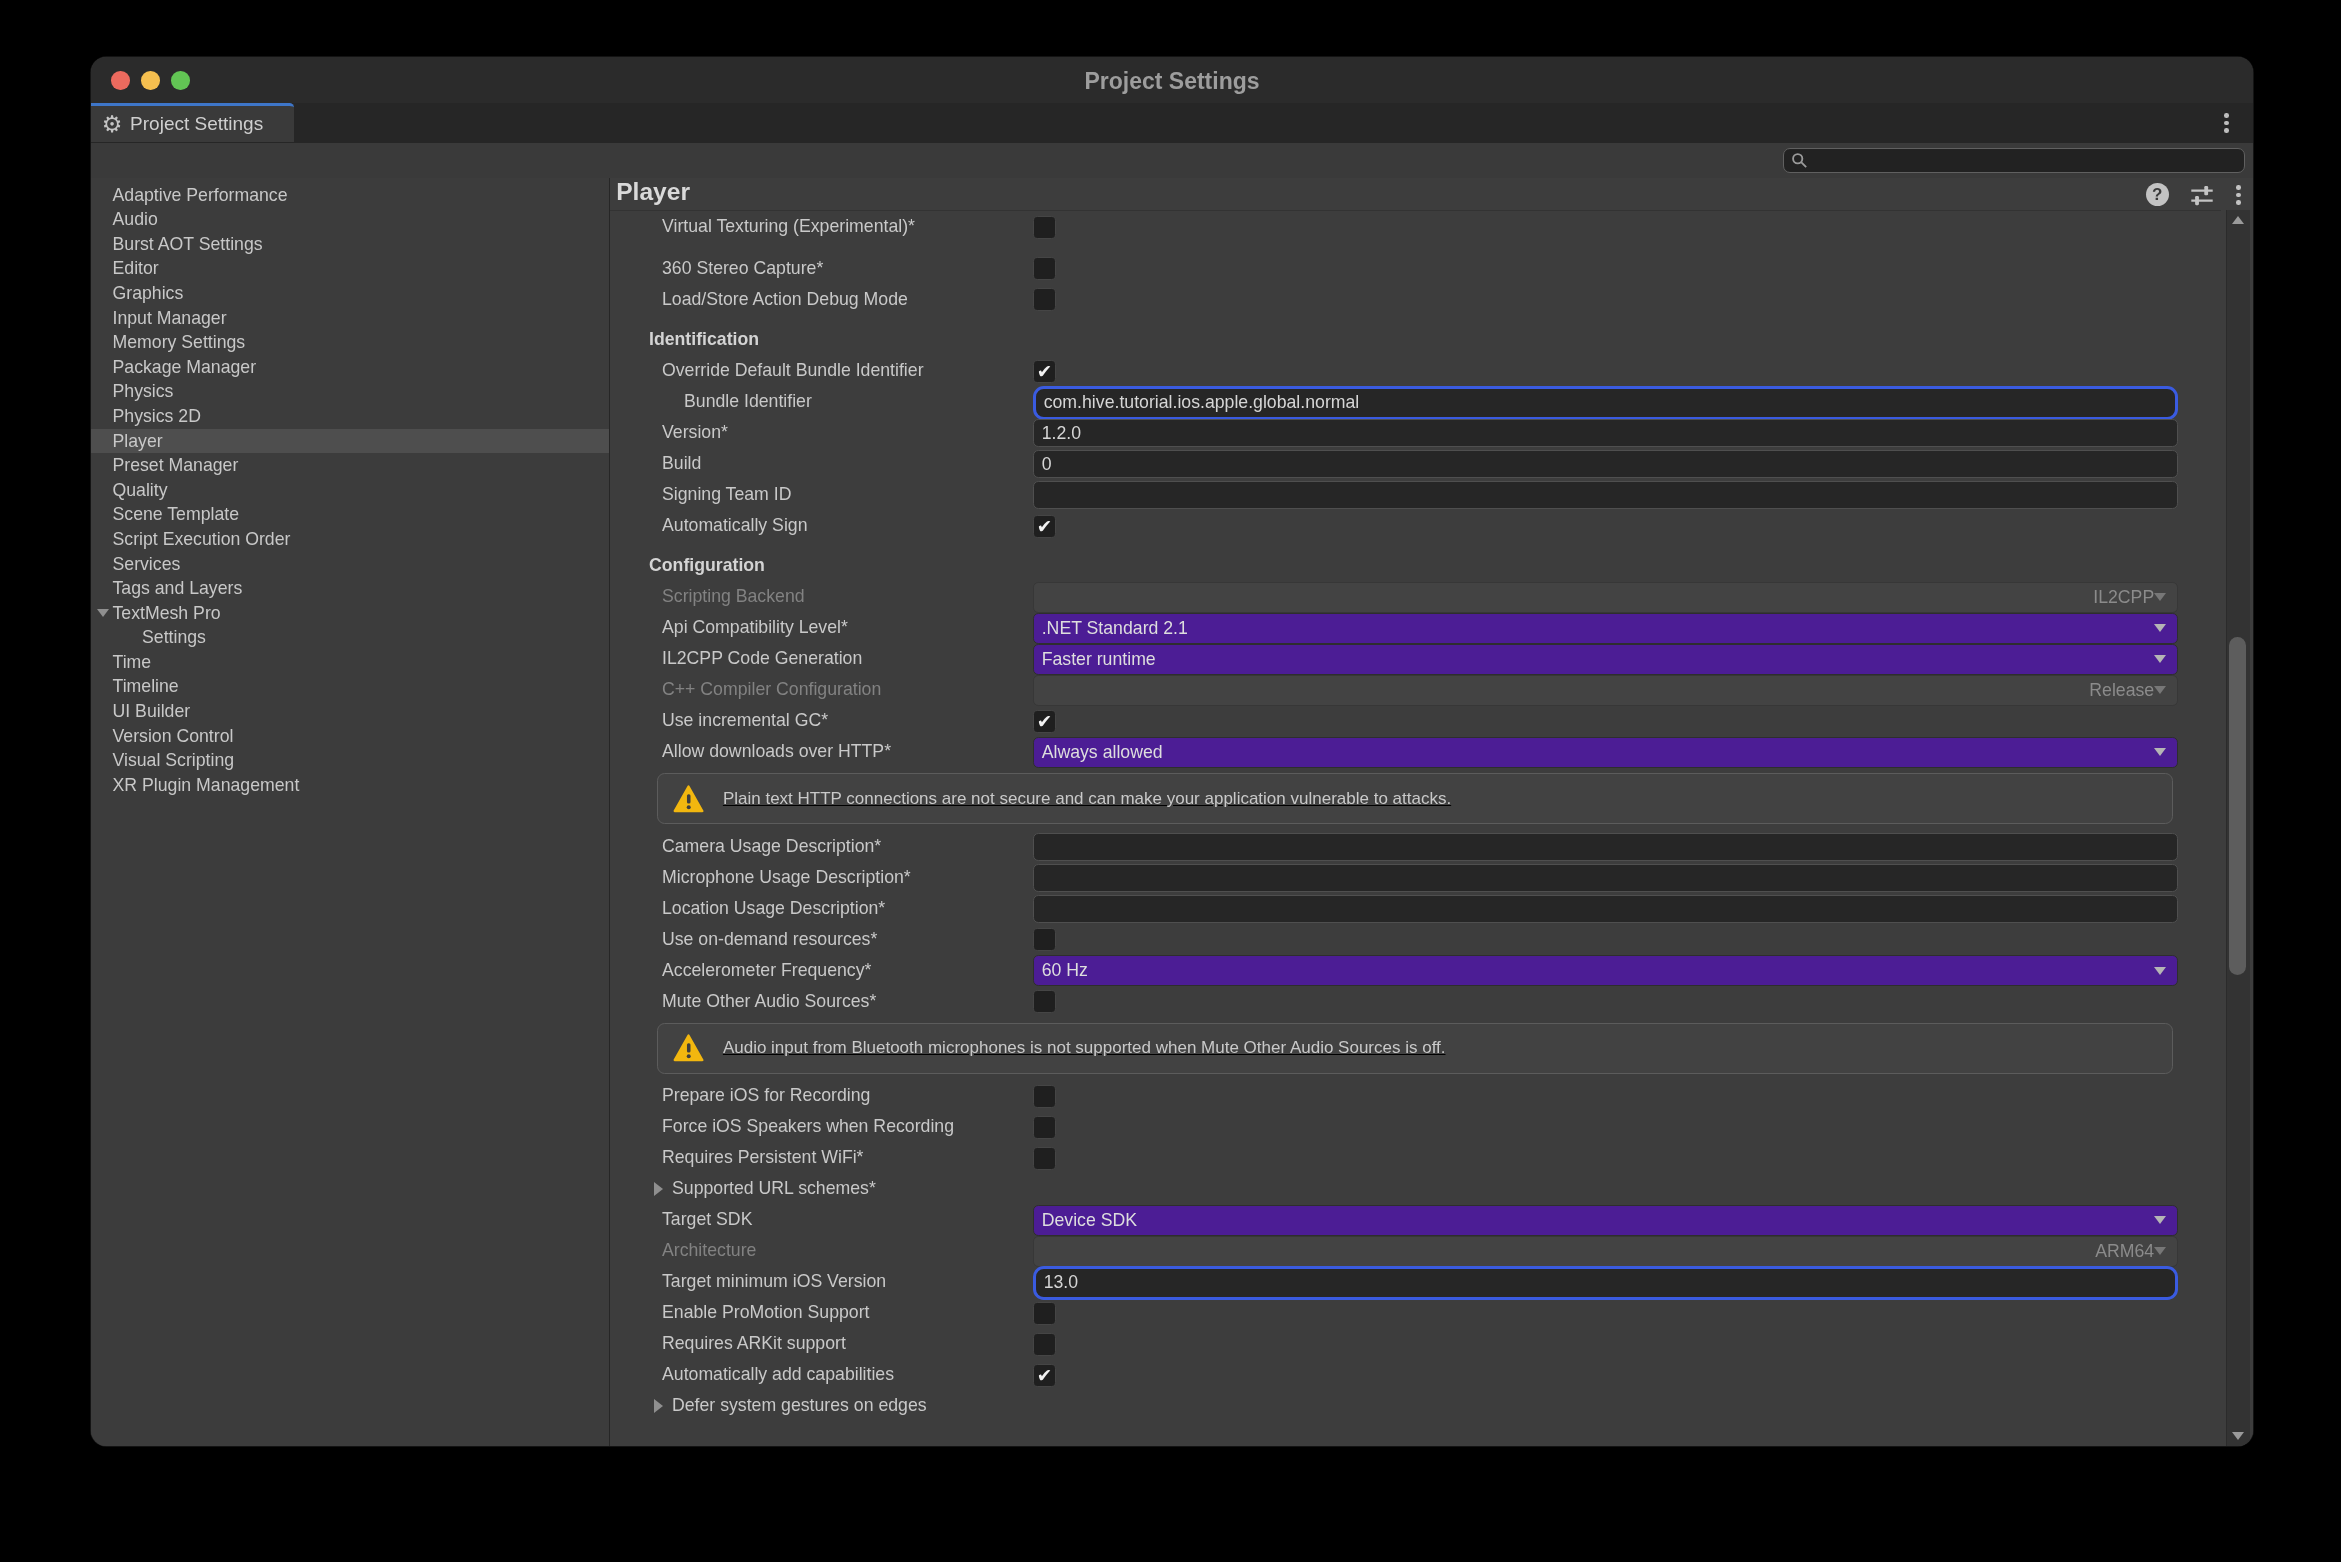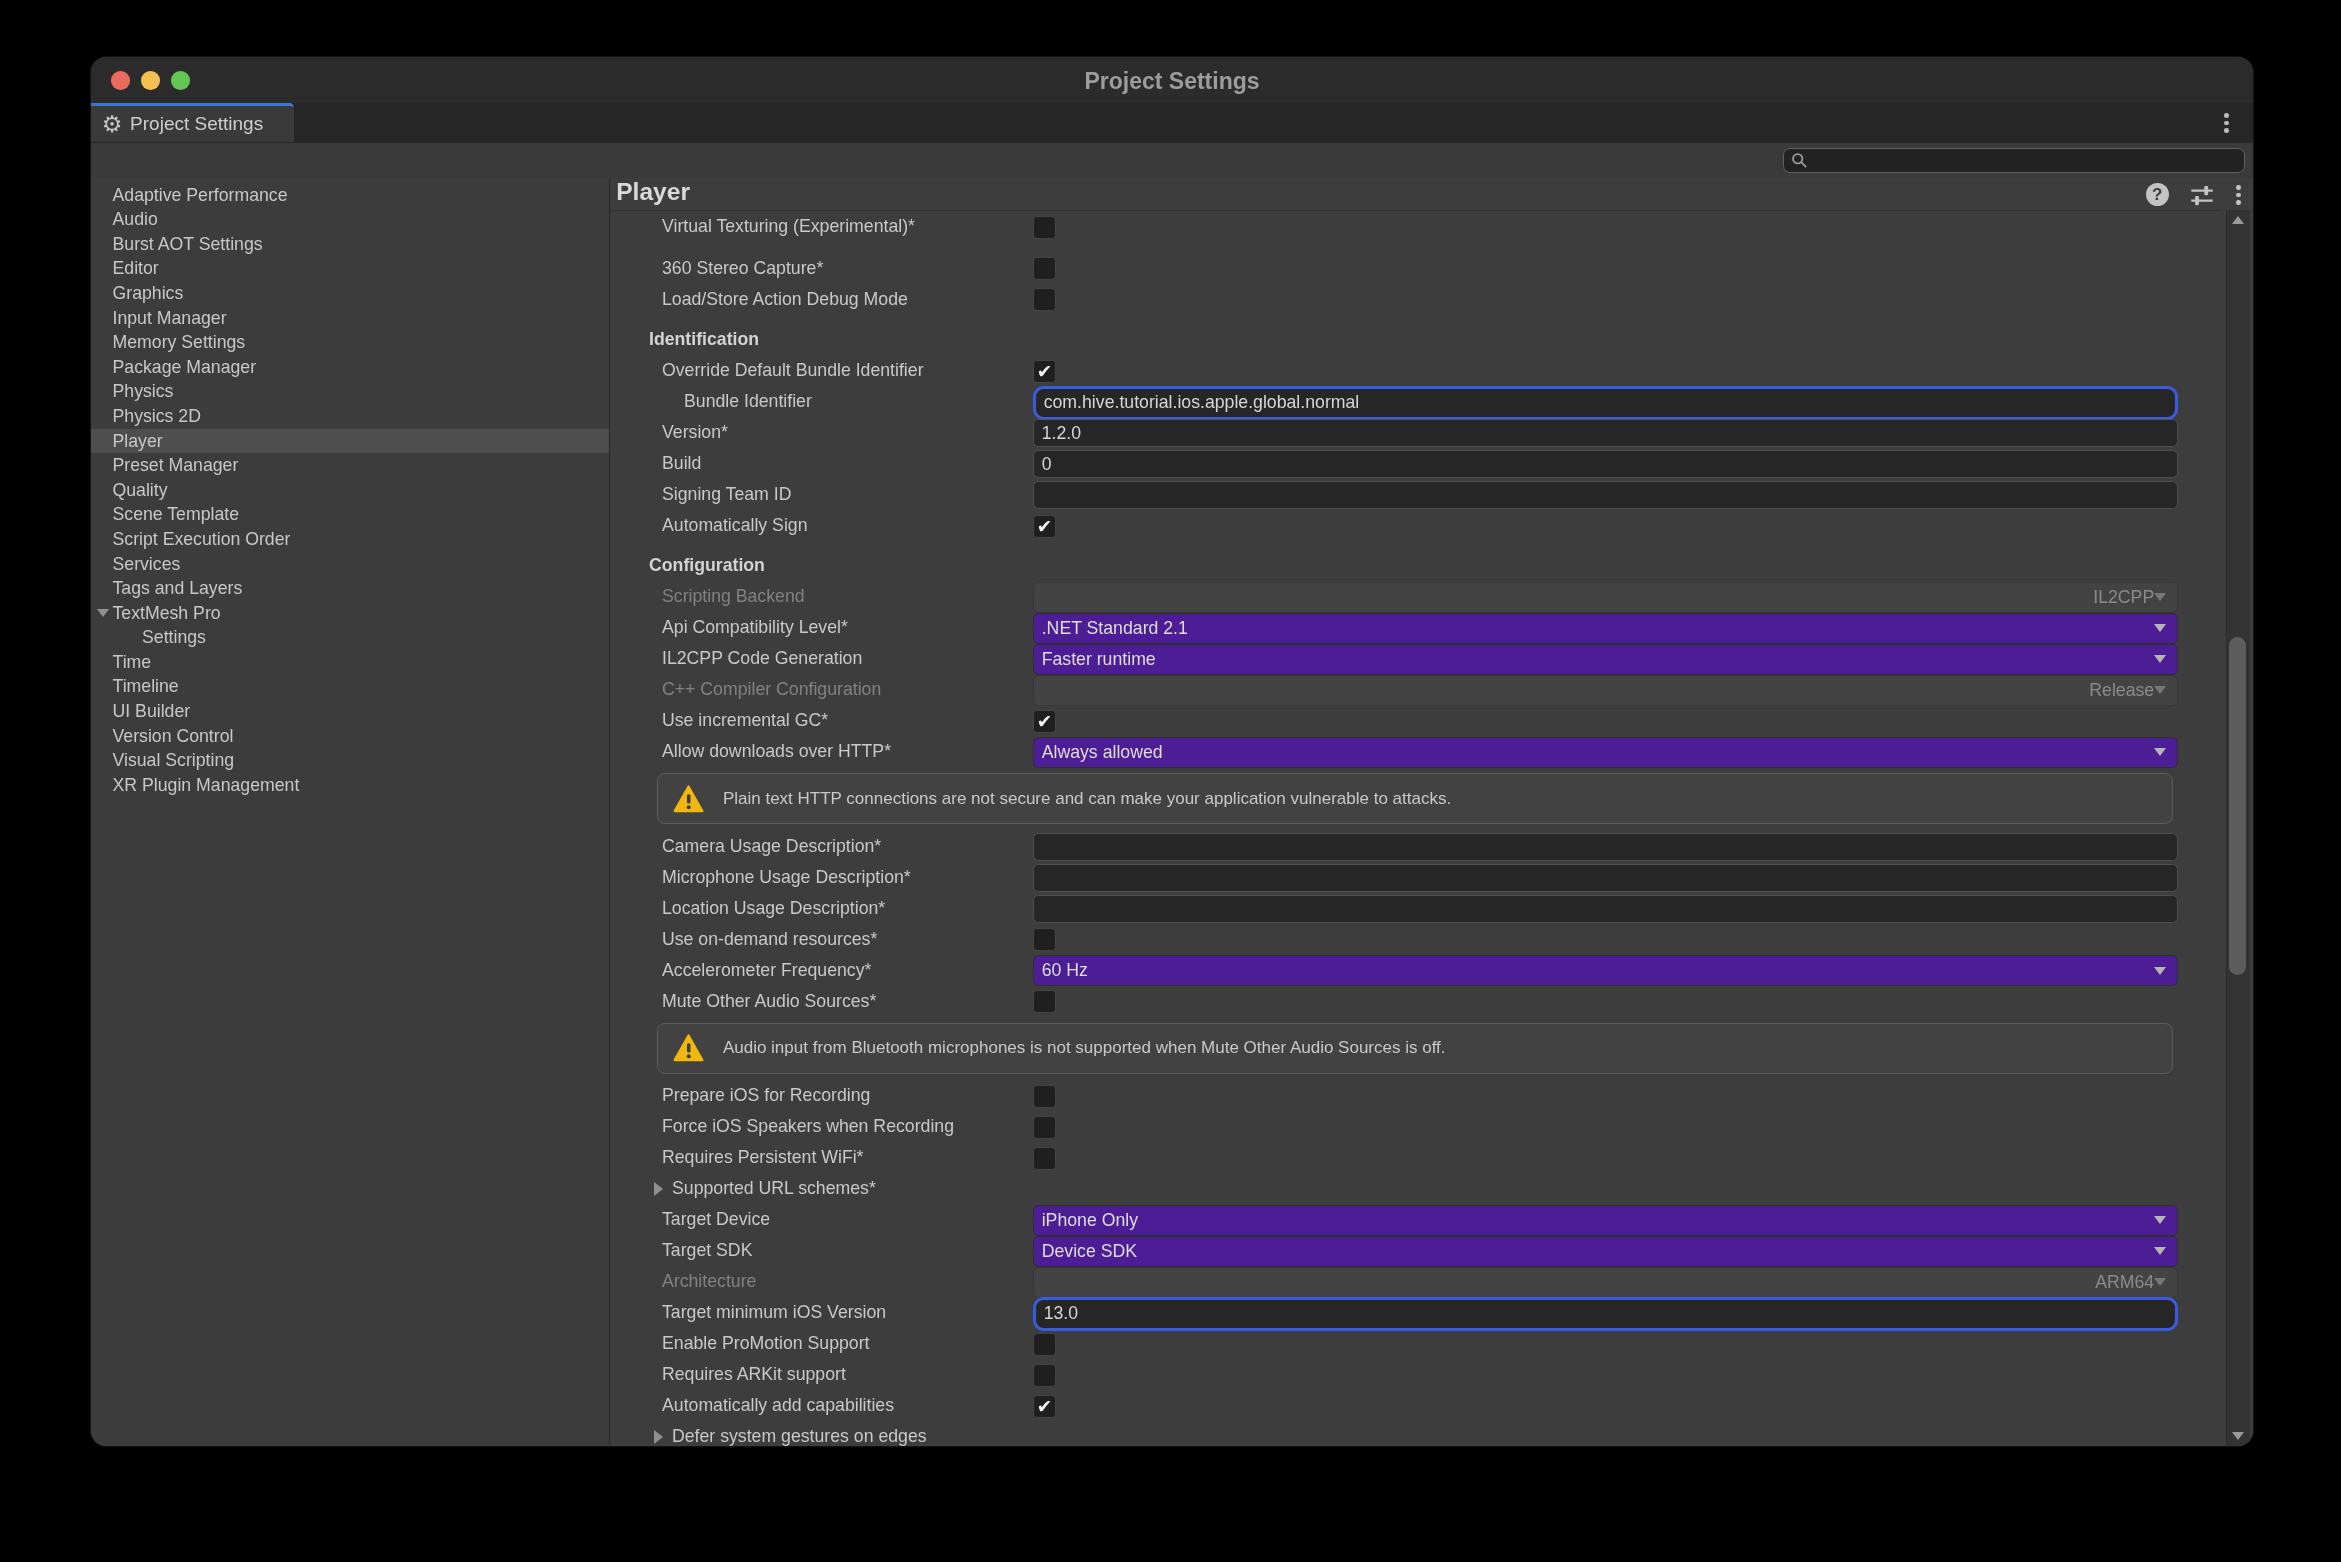--- a/index.html
+++ b/index.html
@@ -41,21 +41,21 @@
                    border-left:6.2px solid transparent;border-right:6.2px solid transparent;border-top:8.5px solid #8f8f8f;}
   
   .content{position:relative;flex:1;background:#3d3d3d;overflow:hidden;}
   .content-header{position:relative;height:32px;}
   .page-title{position:absolute;left:6.2px;top:0px;color:#d9d9d9;font-weight:bold;font-size:24.6px;}
   .hicons{position:absolute;right:10.8px;top:4.6px;display:flex;align-items:center;gap:20px;}
   .help{width:23px;height:23px;border-radius:50%;background:#c3c3c3;color:#3a3a3a;font-weight:bold;
         font-size:17px;text-align:center;line-height:24px;cursor:pointer;}
   .hkebab{display:flex;flex-direction:column;gap:3.1px;align-items:center;cursor:pointer;padding:1.5px;}
   .hkebab i{width:4.6px;height:4.6px;border-radius:50%;background:#c3c3c3;}
-  .scrollarea{position:absolute;left:0;right:32px;top:32px;bottom:0;overflow:hidden;border-top:1.5px solid #333333;}
+  .scrollarea{position:absolute;left:0;right:32px;top:32px;bottom:0;overflow:hidden;border-top:1.5px solid #333333;text-decoration:underline;}
   
   .row{position:relative;height:31px;}
   .row.gap{margin-bottom:10.8px;}
   .row .label{position:absolute;left:52px;top:0;height:31px;line-height:31px;font-size:17.7px;color:#c9c9c9;
               white-space:nowrap;}
   .row .label.ind{left:74px;}
   .row .label.dim{color:#828282;}
   .row.section{margin-top:9.2px;}
   .row.section .label{left:39px;font-weight:bold;color:#d4d4d4;}
   .fold-tri{position:absolute;left:44px;top:9.2px;width:0;height:0;
@@ -326,27 +326,20 @@
             </div>
             <div class="row">
               <span class="label">Requires Persistent WiFi*</span>
               <span class="checkbox"></span>
             </div>
             <div class="row">
               <span class="fold-tri"></span>
               <span class="label foldlbl">Supported URL schemes*</span>
             </div>
             <div class="row">
-              <span class="label">Target Device</span>
-              <div class="dropdown">
-                <span class="val">iPhone Only</span>
-                <span class="caret"></span>
-              </div>
-            </div>
-            <div class="row">
               <span class="label">Target SDK</span>
               <div class="dropdown">
                 <span class="val">Device SDK</span>
                 <span class="caret"></span>
               </div>
             </div>
             <div class="row">
               <span class="label dim">Architecture</span>
               <div class="dropdown disabled">
                 <span class="val">ARM64</span>

